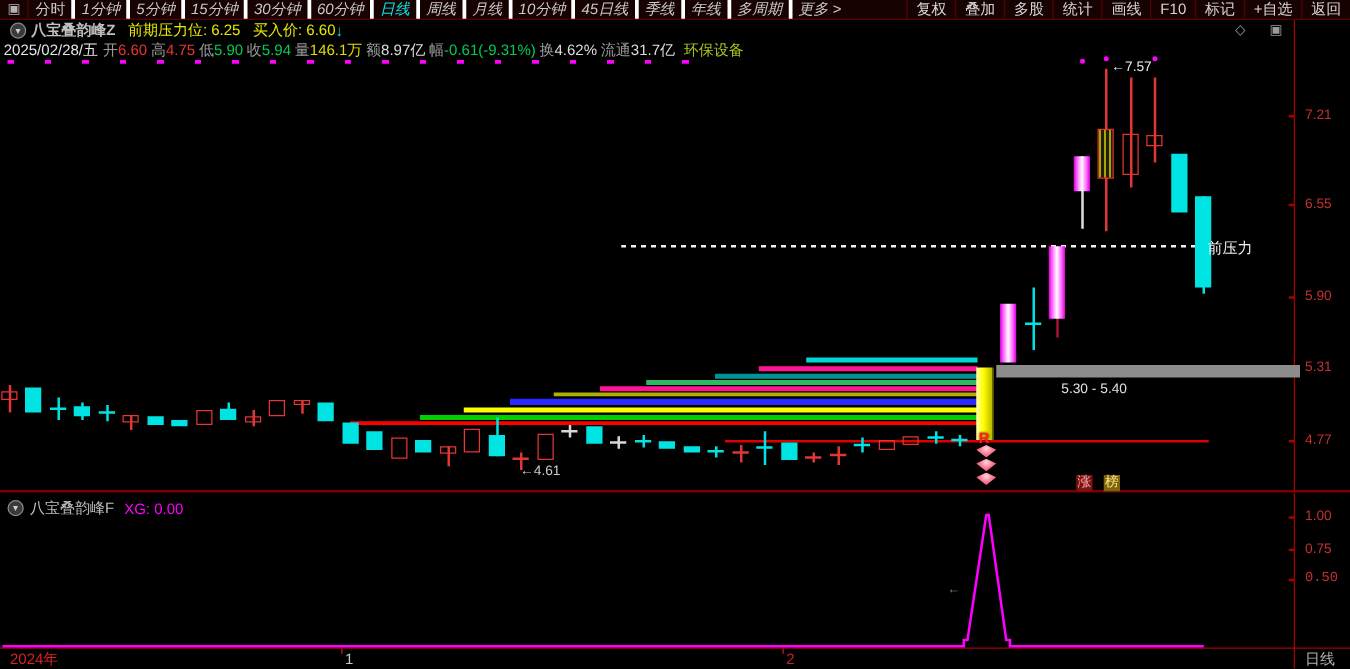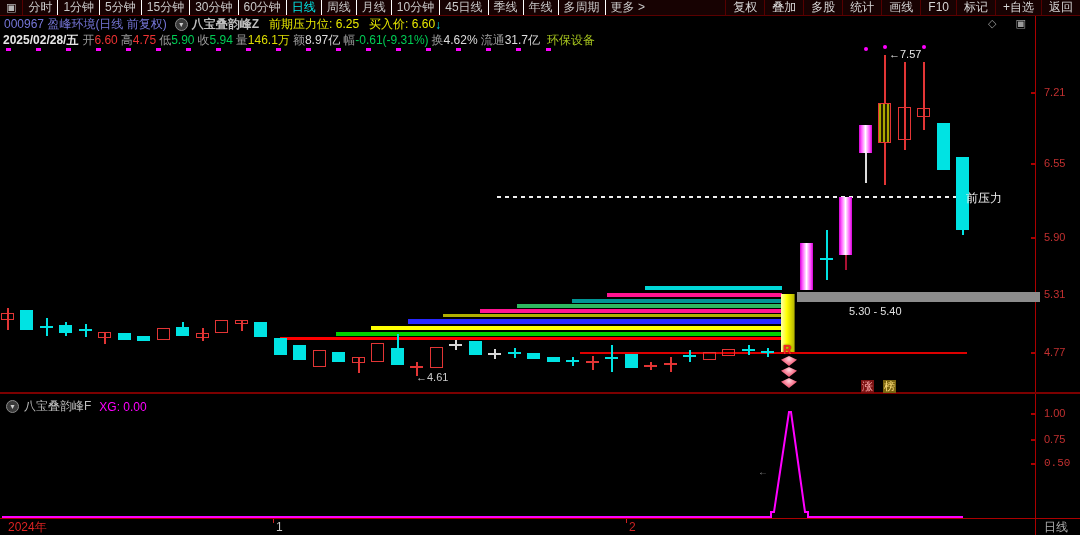--- a/index.html
+++ b/index.html
@@ -3,35 +3,35 @@
 <meta charset="utf-8">
 <style>
   html,body{margin:0;padding:0;background:#000;}
   .screen{position:relative;width:1080px;height:535px;background:#000;overflow:hidden;
           font-family:"Liberation Sans","DejaVu Sans",sans-serif;-webkit-font-smoothing:none;}
   
   .menubar{position:absolute;left:0;top:0;width:1080px;height:16px;background:#170202;
            border-bottom:1px solid #5a0000;display:flex;align-items:center;font-size:12px;color:#c9c9c9;box-sizing:border-box;}
   .menubar .winicon{padding:0 6px;color:#b5b5b5;border-right:1px solid #550000;font-size:11px;line-height:15px;}
   .mitem{padding:0 5px;line-height:15px;white-space:nowrap;cursor:default;}
-  .mitem.sep{border-left:1px solid #ffffff;}
+  .mitem.sep{border-left:3px solid #ffffff;font-style:italic;}
   .mitem.active{color:#00e8e8;}
   .mtools{margin-left:auto;display:flex;text-align:right;}
   .mtools .mitem{border-left:1px solid #550000;padding:0 7px;color:#d6d6d6;}
   
   .row2{position:absolute;left:0;top:17px;width:1080px;height:15px;display:flex;align-items:center;font-size:12px;}
   .stocktitle{color:#7676d8;margin-left:4px;white-space:nowrap;}
   .circlechev{width:11px;height:11px;border-radius:50%;background:#3a3a3a;border:1px solid #8a8a8a;
               display:inline-flex;align-items:center;justify-content:center;color:#cfcfcf;font-size:8px;line-height:9px;margin:0 4px 0 8px;}
   .indname{color:#bfbfbf;margin-right:10px;font-weight:bold;}
   .ylw{color:#e8e800;}
   .buyarrow{color:#00e8e8;font-weight:bold;}
   .cornericons{position:absolute;right:46px;top:0;color:#9a9a9a;font-size:11px;letter-spacing:8px;}
   .row3{position:absolute;left:0;top:33px;width:1080px;height:15px;display:flex;align-items:center;font-size:12px;white-space:nowrap;}
-  .qdate{color:#e6e6e6;margin-left:3px;margin-right:4px;font-weight:bold;}
+  .qdate{color:#e6e6e6;margin-left:3px;margin-right:4px;}
   .qf{margin-right:3px;}
   .qf .lb{color:#9a9a9a;}
   .industry{margin-left:4px;}
   
   .stage{position:absolute;left:0;top:0;width:1080px;height:535px;}
   .abs{position:absolute;}
   .axis-label{position:absolute;color:#c23030;font-size:11px;line-height:11px;}
   .badge{position:absolute;width:13px;height:13px;font-size:11px;line-height:13px;text-align:center;}
   .diamond{position:absolute;width:16px;height:10px;
            background:radial-gradient(ellipse at 50% 30%,#ffd5de 0%,#f87a92 45%,#e03050 100%);
@@ -70,21 +70,20 @@
         <span class="mitem">统计</span>
         <span class="mitem">画线</span>
         <span class="mitem">F10</span>
         <span class="mitem">标记</span>
         <span class="mitem">+自选</span>
         <span class="mitem">返回</span>
       </span>
   </div>
 
   <div class="row2">
-    <span class="stocktitle">000967 盈峰环境(日线 前复权)</span>
     <span class="circlechev">▾</span>
     <span class="indname">八宝叠韵峰Z</span>
     <span class="ylw" style="margin-right:10px;">前期压力位: 6.25</span>
     <span class="ylw">买入价: 6.60</span>
     <span class="buyarrow">↓</span>
     <span class="cornericons">◇ ▣</span>
   </div>
 
   <div class="row3">
     <span class="qdate">2025/02/28/五</span>

